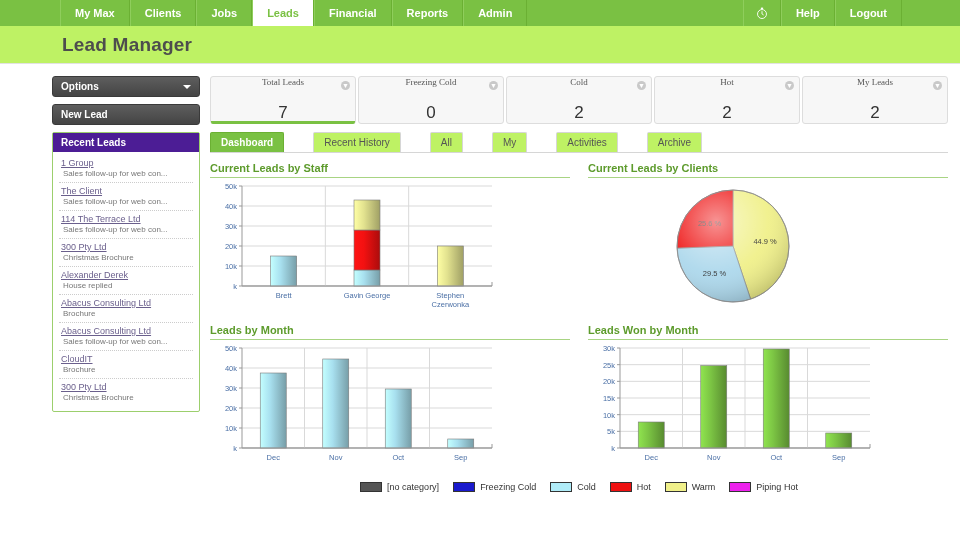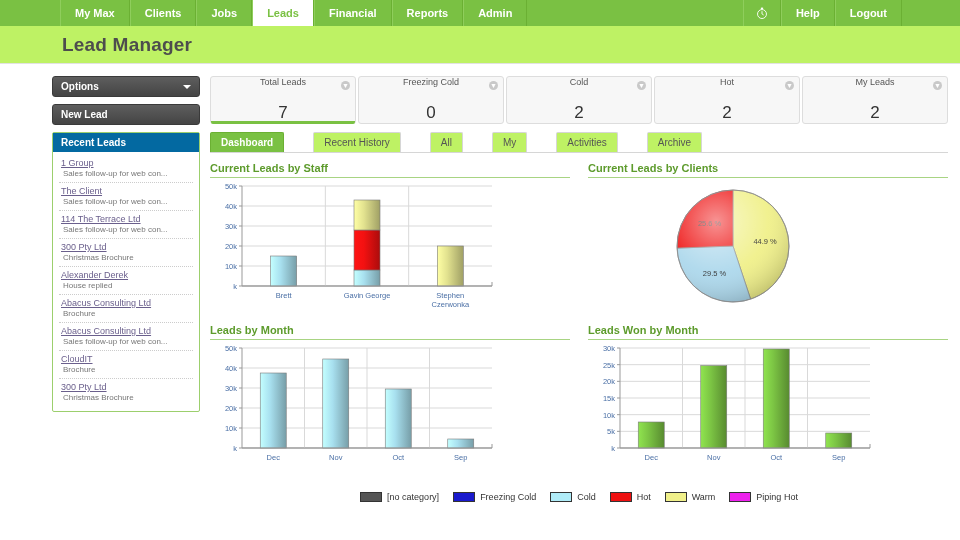--- a/index.html
+++ b/index.html
@@ -84,21 +84,21 @@
     border-left: 4px solid transparent;
     border-right: 4px solid transparent;
     border-top: 4px solid #ffffff;
   }
   .panel {
     border: 1px solid #9ccf6d;
     border-radius: 2px;
     background: #ffffff;
   }
   .panel-head {
-    background: #0369a1;
+    background: #4c1d95;
     color: #ffffff;
     font-size: 10px; font-weight: bold;
     padding: 4px 8px;
   }
   .panel-body { padding: 3px 6px 5px 6px; }
   .lead-item {
     padding: 3px 2px 4px 2px;
     border-bottom: 1px dotted #cccccc;
   }
   .lead-item:last-child { border-bottom: none; }
@@ -122,21 +122,21 @@
     flex: 1;
     height: 48px;
     background: #f7f7f7;
     border: 1px solid #dddddd;
     border-radius: 3px;
     position: relative;
     display: flex; flex-direction: column;
     align-items: center; justify-content: center;
     cursor: pointer;
   }
-  .stat-card .label { font-size: 9px; color: #555555; margin-bottom: 16px; }
+  .stat-card .label { font-size: 9px; color: #555555; margin-bottom: 16px; font-family: Liberation Serif, serif; }
   .stat-card .value { font-size: 17px; color: #333333; }
   .stat-card .closer {
     position: absolute; top: 4px; right: 5px;
     width: 9px; height: 9px;
     border-radius: 50%;
     background: #c9c9c9;
     color: #ffffff;
     font-size: 7px; line-height: 9px;
     text-align: center;
     cursor: pointer;
@@ -189,21 +189,20 @@
   }
   .chart-area { height: 142px; position: relative; }
   .chart-area svg { display: block; }
 
   
   .legend {
     display: flex;
     justify-content: center;
     align-items: center;
     gap: 14px;
-    margin-top: 10px;
   }
   .legend .entry { display: flex; align-items: center; gap: 5px; }
   .legend .swatch {
     width: 22px; height: 10px;
     border: 1px solid #333333;
   }
   .legend .ltext { font-size: 9px; color: #333333; }
 </style>
 </head>
 <body>

